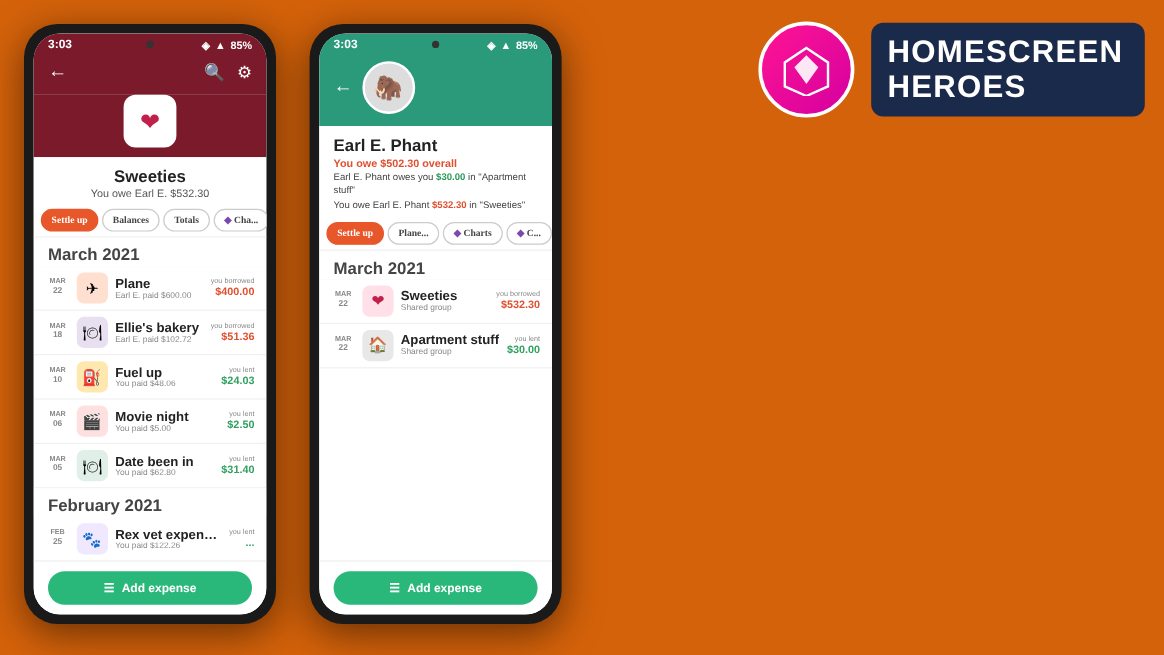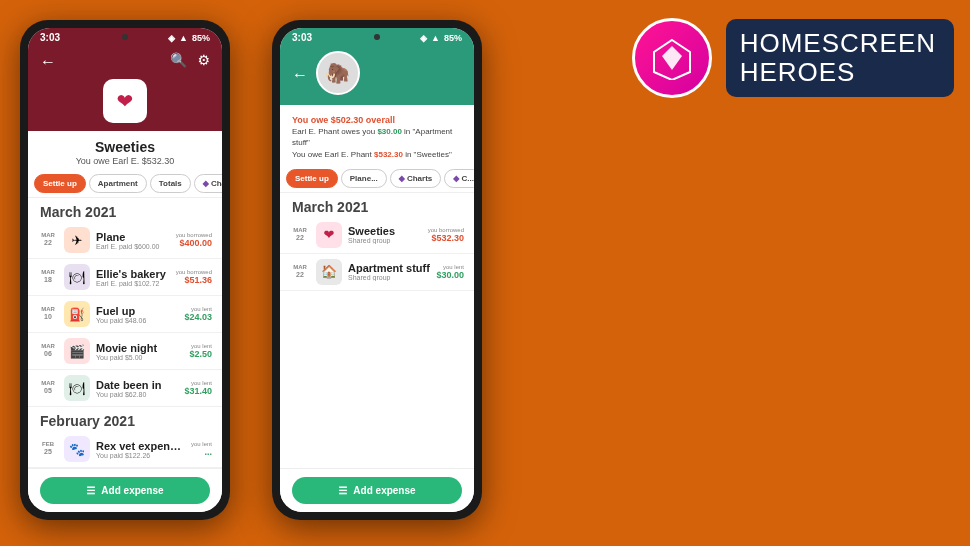--- a/index.html
+++ b/index.html
@@ -41,33 +41,33 @@
     }
     .hero-circle svg { width: 44px; height: 44px; }
     .hero-text {
       background-color: #1a2a4a;
       padding: 10px 18px 10px 14px;
       border-radius: 10px;
     }
     .hero-text h1 {
       color: white;
       font-size: 26px;
-      font-weight: 400;
+      font-weight: 700;
       line-height: 1.1;
       text-transform: uppercase;
       letter-spacing: 1px;
     }
 
     
     .phones-container {
       position: absolute;
       top: 20px;
       left: 20px;
       display: flex;
-      gap: 42px;
+      gap: 28px;
     }
 
     
     .phone {
       width: 210px;
       height: 500px;
       background: #1a1a1a;
       border-radius: 28px;
       padding: 8px;
       box-shadow: 0 8px 32px rgba(0,0,0,0.5);
@@ -161,20 +161,21 @@
     .tab-btn {
       padding: 4px 8px;
       border-radius: 20px;
       font-size: 8px;
       font-weight: 600;
       border: 1.5px solid #ccc;
       background: white;
       color: #444;
       cursor: pointer;
       white-space: nowrap;
+      font-family: Liberation Serif, serif;
     }
     .tab-btn.active {
       background: #e8572a;
       color: white;
       border-color: #e8572a;
     }
     .tab-btn.with-icon {
       display: flex;
       align-items: center;
       gap: 2px;
@@ -407,21 +408,21 @@
         </div>
       </div>
 
       <div class="app-name-area">
         <div class="app-name">Sweeties</div>
         <div class="app-subtitle">You owe Earl E. $532.30</div>
       </div>
 
       <div class="tabs-bar">
         <button class="tab-btn active">Settle up</button>
-        <button class="tab-btn">Apartment</button>
+        <button class="tab-btn">Balances</button>
         <button class="tab-btn">Totals</button>
         <button class="tab-btn with-icon">
           <span class="tab-diamond">◆</span>
           <span>Cha...</span>
         </button>
       </div>
 
       <div class="section-header">March 2021</div>
 
       <div class="expense-list">
@@ -564,20 +565,21 @@
           <span class="back-arrow">←</span>
           <div class="contact-avatar">
             <span>🦣</span>
           </div>
         </div>
         <div class="header-icons">
         </div>
       </div>
 
       <div class="contact-name-area">
+        <div class="contact-name">Earl E. Phant</div>
         <div class="contact-owe-overall">You owe $502.30 overall</div>
         <div class="contact-owe-detail">
           Earl E. Phant owes you <span class="highlight-green">$30.00</span> in "Apartment stuff"
         </div>
         <div class="contact-owe-detail">
           You owe Earl E. Phant <span class="highlight-red">$532.30</span> in "Sweeties"
         </div>
       </div>
 
       <div class="tabs-bar2">

